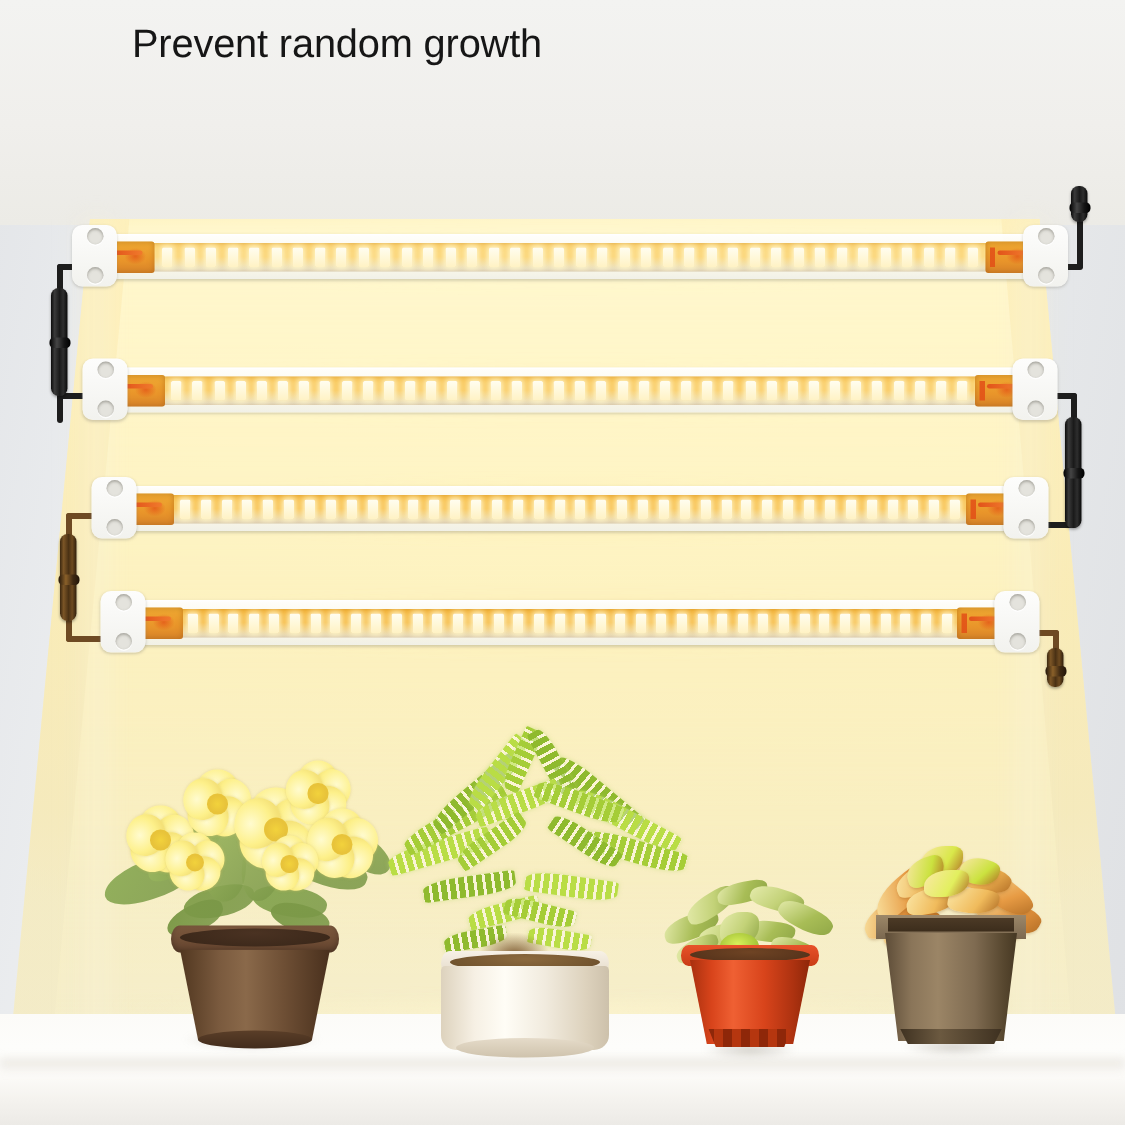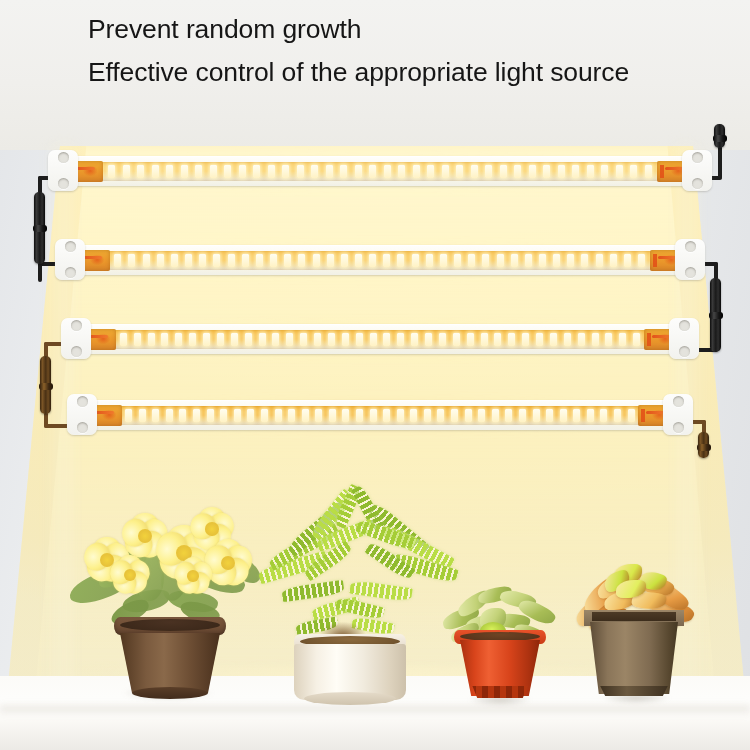--- a/index.html
+++ b/index.html
@@ -177,21 +177,20 @@
   <div class="cone"></div>
   <div class="cone-inner"></div>
   <div class="cone-edge-l"></div>
   <div class="cone-edge-r"></div>
   <div class="table-glow"></div>
   <div class="table-top"></div>
   <div class="table-front-shadow"></div>
 
   <div class="headline">
     <div>Prevent random growth</div>
-    <div>Effective control of the appropriate light source</div>
   </div>
 
   <div id="cables">
       <div class="cable" style="left: 0px; top: 0px; width: 750px; height: 750px;">
         <i style="left: 700px; top: 176px; width: 22px; height: 3.5px;"></i>
         <i style="left: 718px; top: 142px; width: 3.5px; height: 37px;"></i>
       </div>
       <div class="conn" style="left: 714px; top: 124px; height: 24px;">
         <span class="band" style="top: 11px;"></span>
       </div>

